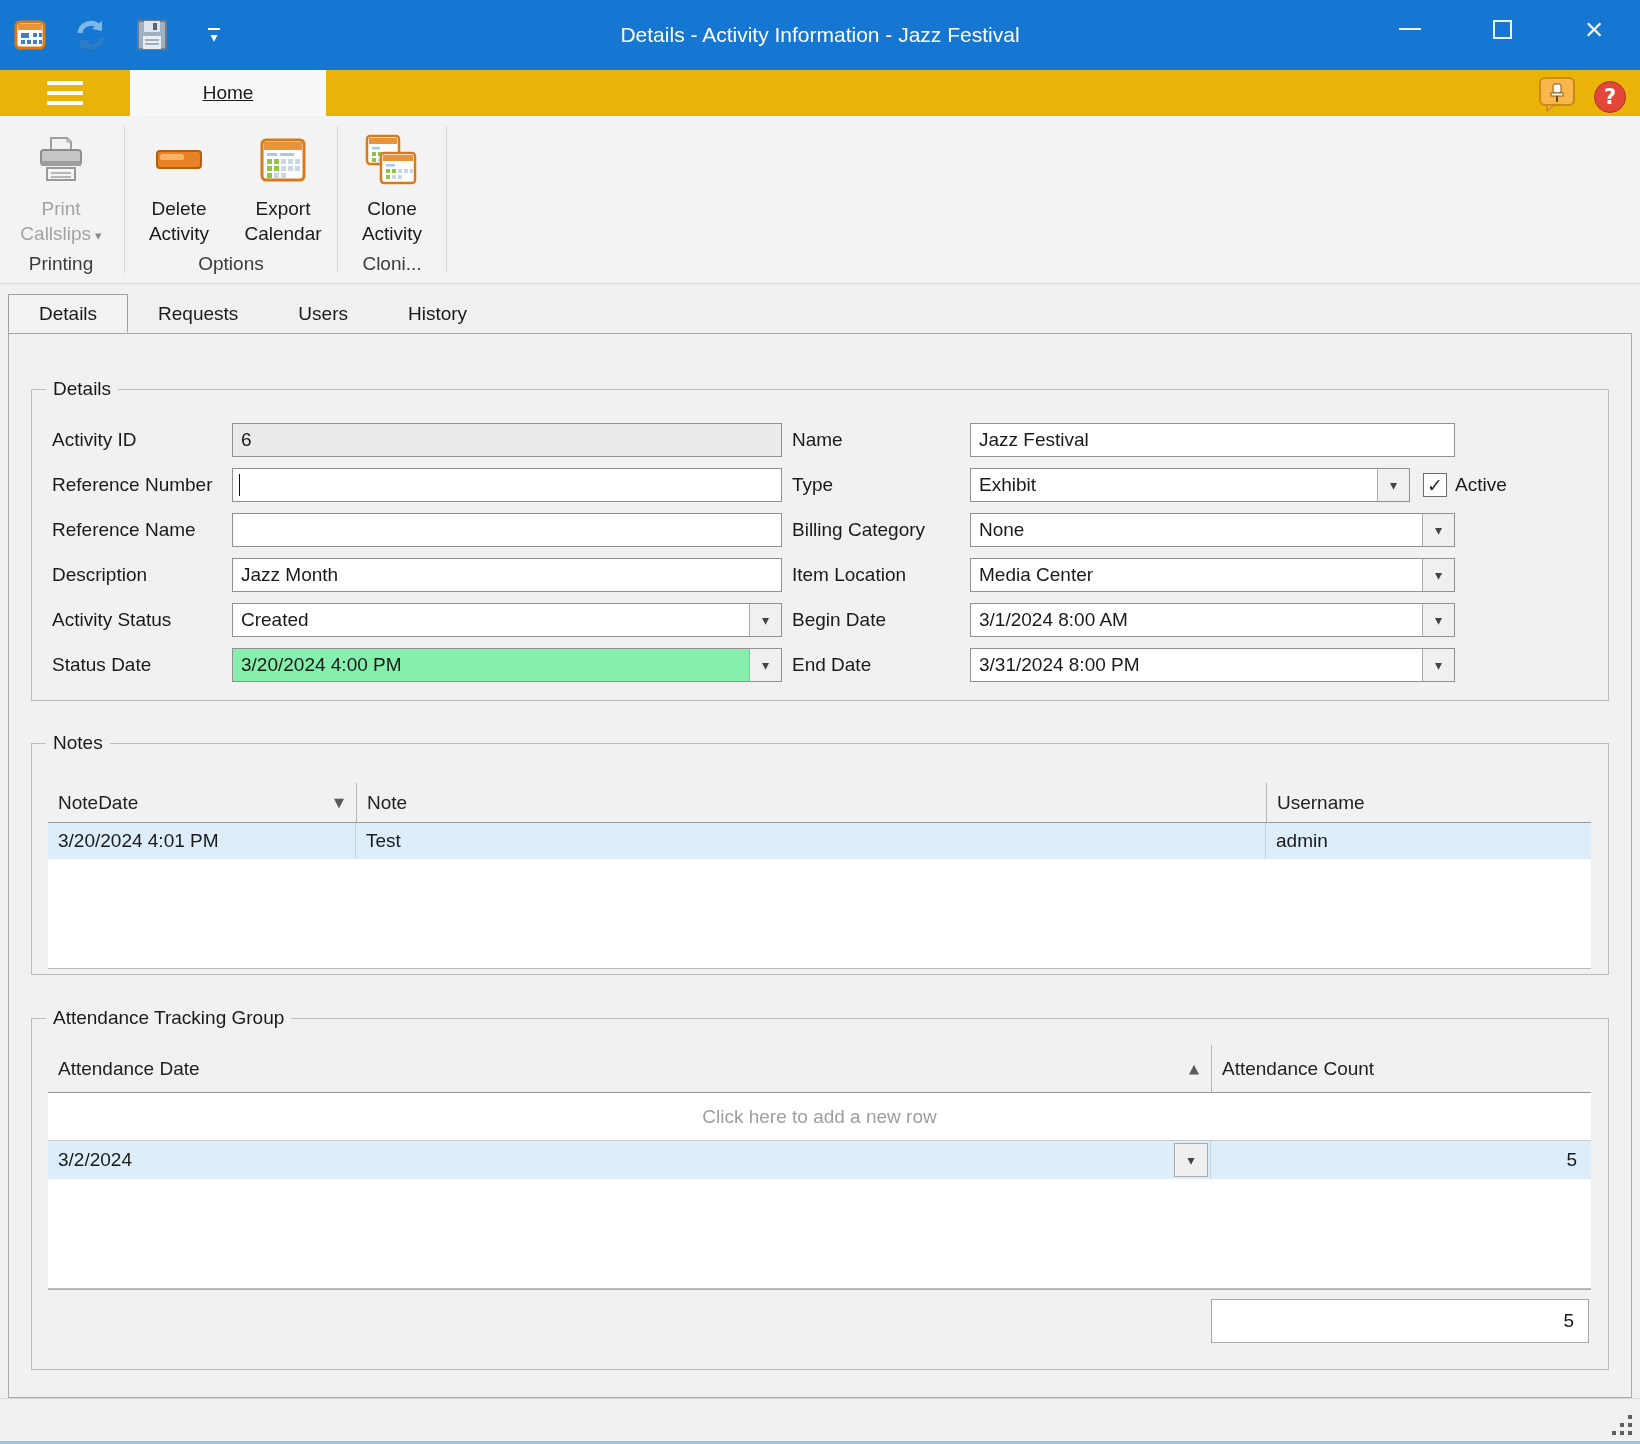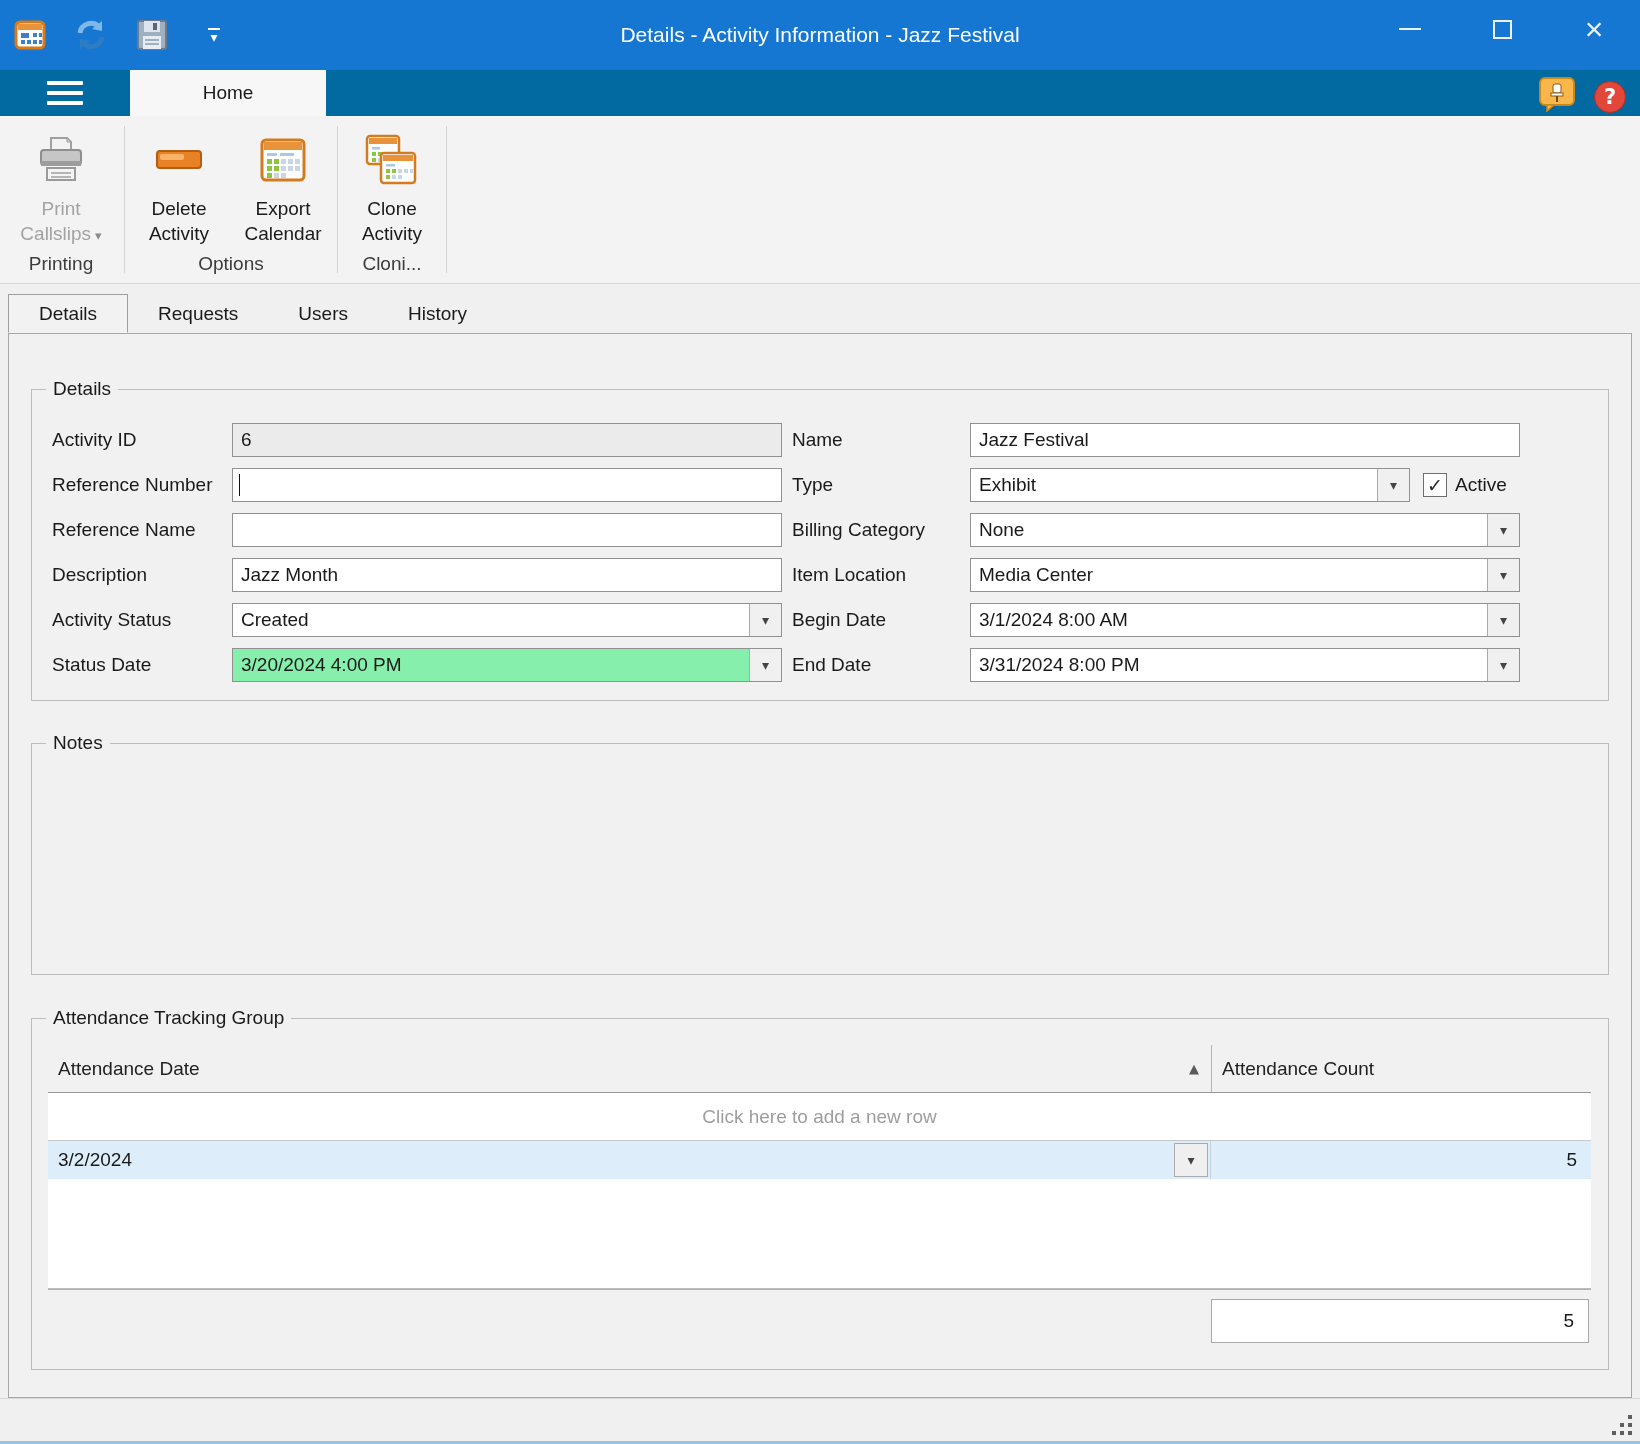--- a/index.html
+++ b/index.html
@@ -24,21 +24,21 @@
   .win-title {
     position:absolute; left:0; right:0; text-align:center; font-size:21px; color:#fff;
   }
   .win-controls { position:absolute; right:0; top:0; height:58px; display:flex; }
   .wc { width:92px; height:58px; display:flex; align-items:center; justify-content:center; color:#eaf2fa; }
   .wc-min .bar { width:22px; height:2px; background:#eaf2fa; }
   .wc-max .box { width:19px; height:19px; border:2px solid #eaf2fa; }
   .wc-close { font-size:32px; font-weight:300; }
 
   
-  .ribbon-tabrow { height:46px; background:#0369a1; display:flex; align-items:flex-end; position:relative; }
+  .ribbon-tabrow { height:46px; background:#eab308; display:flex; align-items:flex-end; position:relative;text-decoration:underline; }
   .hamburger { width:130px; height:46px; display:flex; flex-direction:column; justify-content:center; align-items:center; gap:6px; }
   .hamburger .hb { width:36px; height:4px; background:#fff; border-radius:1px; }
   .ribbon-tab {
     width:196px; height:46px; background:#f7f7f7; color:#1a1a1a;
     display:flex; align-items:center; justify-content:center; font-size:19px;
   }
   .tr-icons { position:absolute; right:14px; top:6px; display:flex; gap:18px; align-items:center; }
   .help-btn {
     width:32px; height:32px; border-radius:50%; background:#e2473a; border:1px solid #b23024;
     color:#fff; font-weight:bold; font-size:21px; display:flex; align-items:center; justify-content:center;
@@ -87,21 +87,21 @@
   }
   .tbox { padding-left:8px; }
   .tbox.readonly, .combo.readonly .combo-val { background:#ebebeb; }
   .combo { padding:0; }
   .combo-val { flex:1; height:100%; display:flex; align-items:center; padding-left:8px; background:#fff; }
   .combo.readonly .combo-val { background:#86efac; }
   .combo-btn {
     width:32px; height:100%; background:#f0f0f0; border-left:1px solid #ababab;
     display:flex; align-items:center; justify-content:center; color:#444; font-size:14px;
   }
-  .w550 { width:550px; } .w440 { width:440px; }
+  .w550 { width:485px; } .w440 { width:440px; }
   .text-cursor { width:1px; height:22px; background:#111; margin-left:6px; }
   .cbwrap { display:flex; align-items:center; margin-left:13px; }
   .checkbox {
     width:24px; height:24px; background:#fff; border:1px solid #6e6e6e;
     display:flex; align-items:center; justify-content:center; font-size:19px; color:#2a2a2a;
   }
   .cb-label { margin-left:8px; }
 
   
   .gb-notes { margin-top:42px; height:232px; padding:39px 16px 0 16px; }
@@ -435,20 +435,40 @@
           <span class="combo-val">3/31/2024 8:00 PM</span>
           <span class="combo-btn">
               <span class="glyph">▾</span>
             </span>
         </div>
       </div>
     </div>
 
     <div class="groupbox gb-notes">
       <span class="gb-label">Notes</span>
+      <div class="grid">
+        <div class="grid-header notes-header">
+          <div class="hcell col-notedate">
+            <span>NoteDate</span>
+            <span class="sorticon glyph">▼</span>
+          </div>
+          <div class="hcell col-note">
+              <span>Note</span>
+            </div>
+          <div class="hcell col-username">
+              <span>Username</span>
+            </div>
+        </div>
+        <div class="grid-row notes-row">
+          <div class="rcell col-notedate">3/20/2024 4:01 PM</div>
+          <div class="rcell col-note">Test</div>
+          <div class="rcell col-username">admin</div>
+        </div>
+        <div class="grid-empty notes-empty"></div>
+      </div>
     </div>
 
     <div class="groupbox gb-att">
       <span class="gb-label">Attendance Tracking Group</span>
       <div class="grid">
         <div class="grid-header att-header">
           <div class="hcell col-attdate">
             <span>Attendance Date</span>
             <span class="sorticon glyph">▲</span>
           </div>

